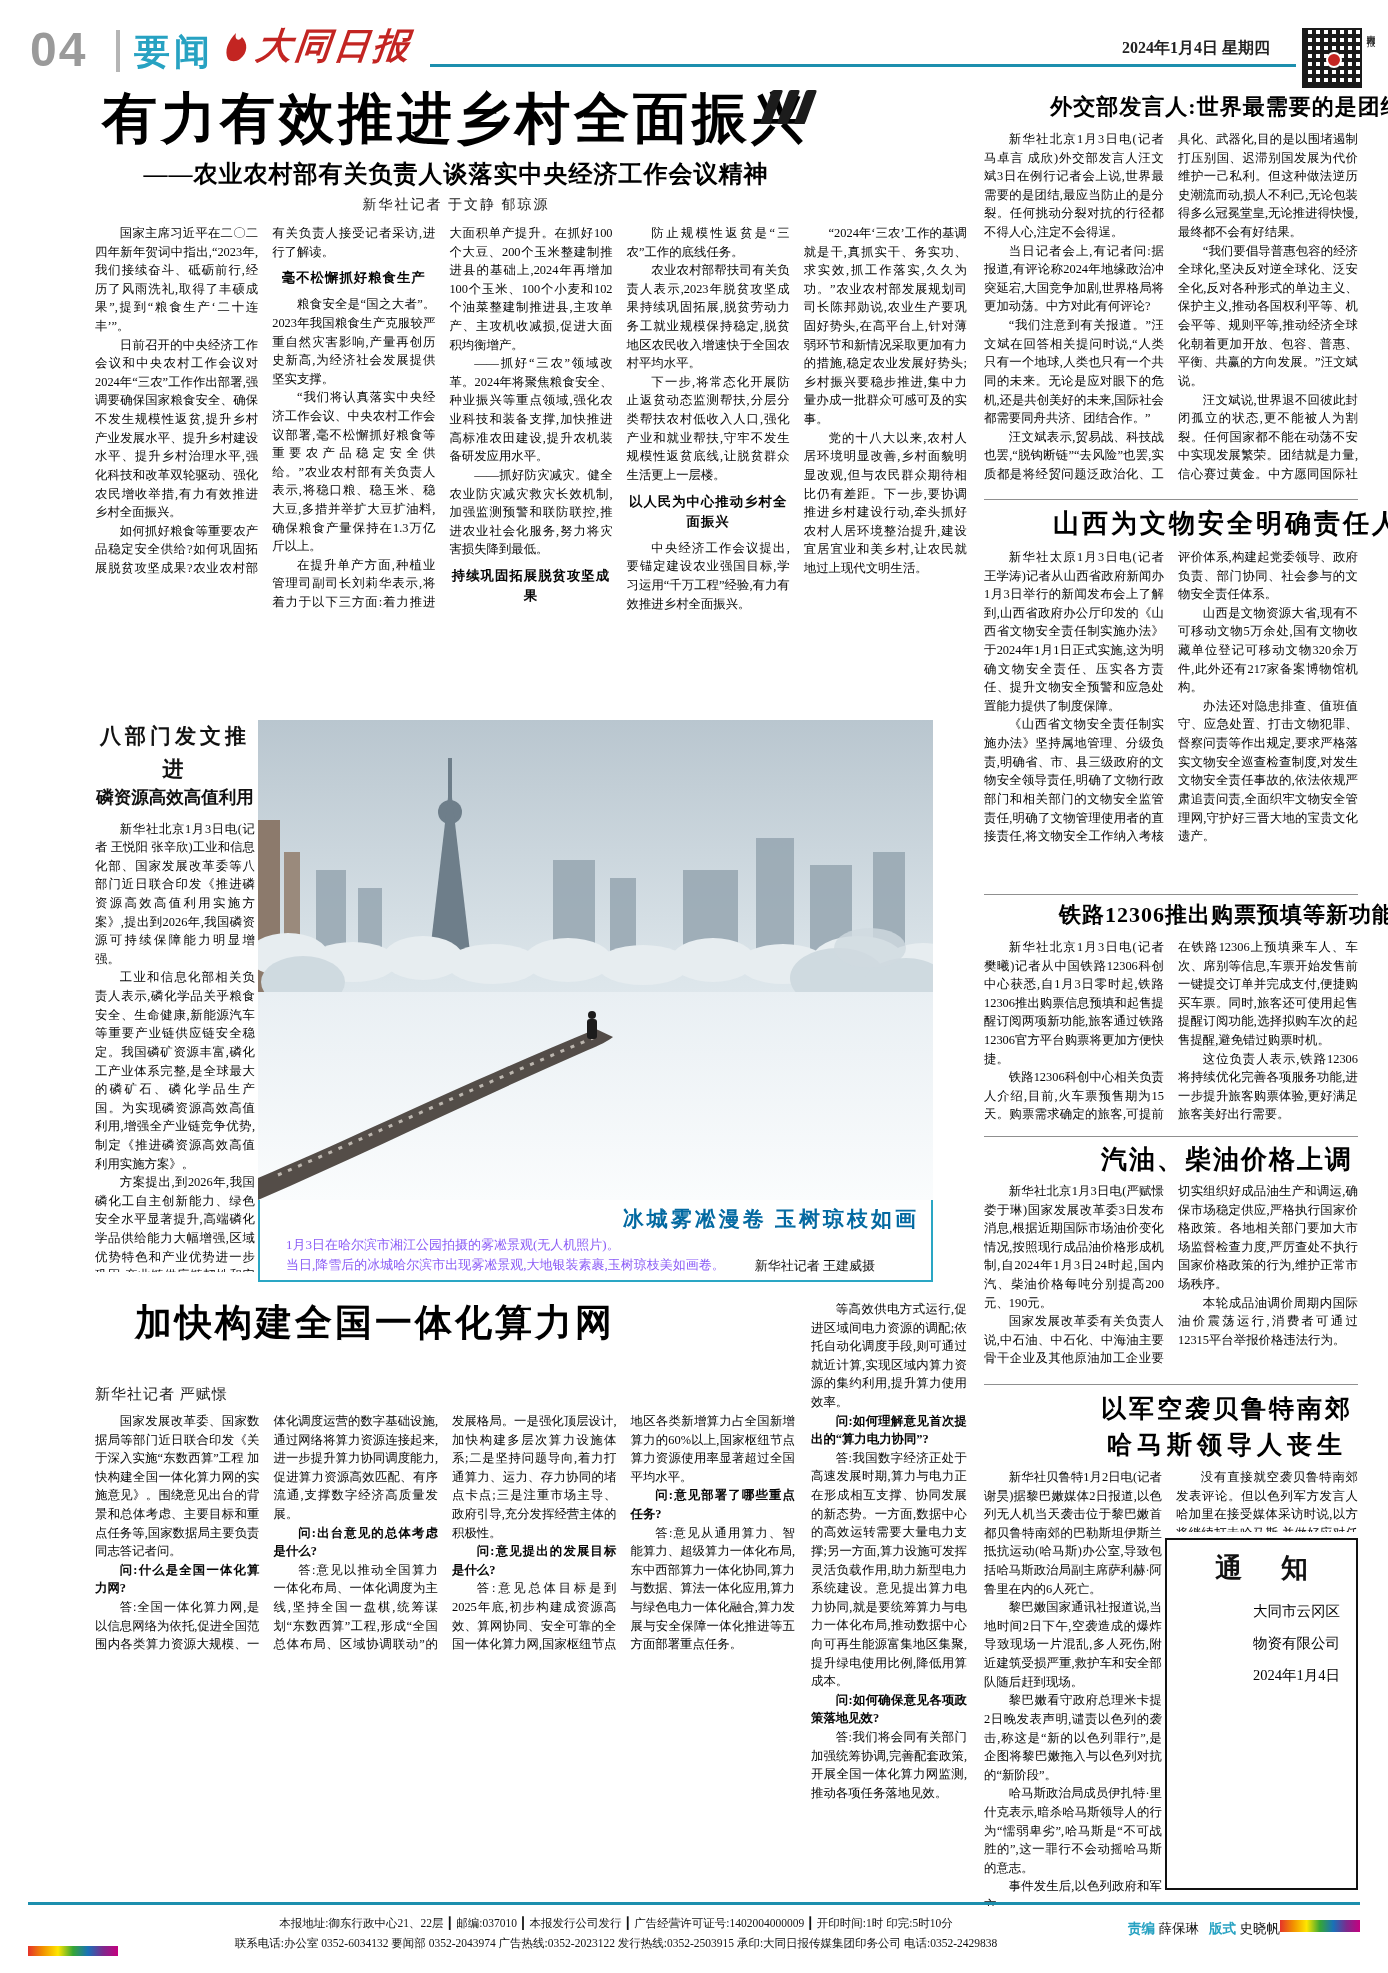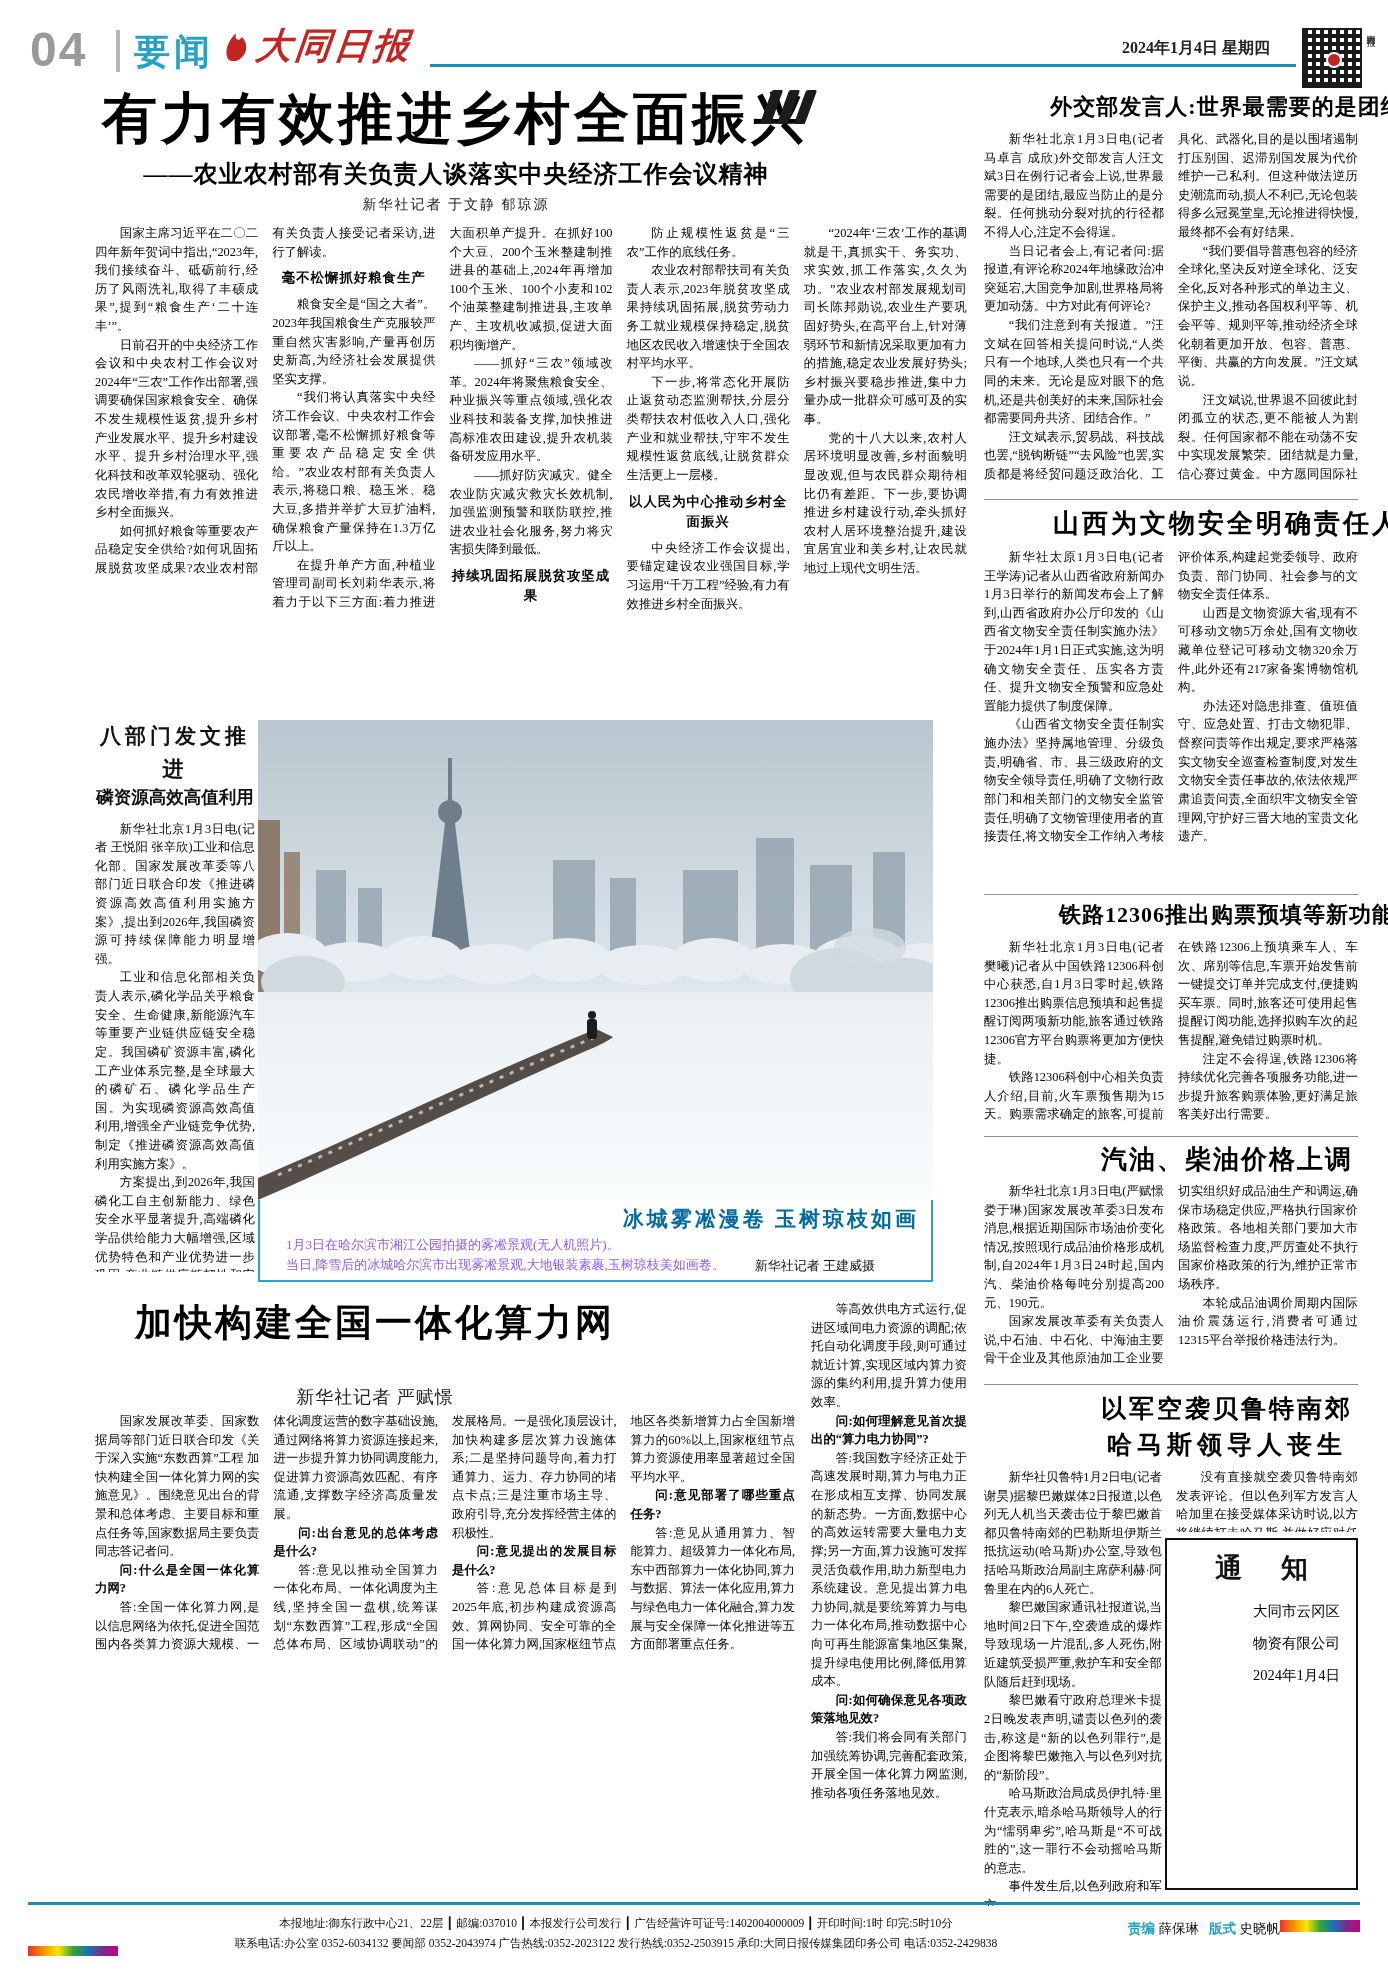--- a/index.html
+++ b/index.html
@@ -55,22 +55,22 @@
       box-sizing:border-box;background:#fff;}
   .caption-title{text-align:right;padding:5px 12px 2px 0;font-size:21px;font-weight:bold;
       color:#0369a1;letter-spacing:3px;}
   .caption-text{padding:0 26px;font-size:13px;line-height:1.55;color:#8b5cf6;}
   .caption-credit{position:absolute;right:56px;bottom:5px;font-size:13px;color:#111;}
   
   .comp-headline{position:absolute;left:95px;top:1298px;width:560px;text-align:center;
       font-size:37px;font-weight:800;letter-spacing:3px;color:#000;white-space:nowrap;}
   .comp-subtitle{position:absolute;left:95px;top:1352px;width:560px;text-align:center;
       font-size:20px;font-weight:bold;color:#000;}
-  .comp-byline{position:absolute;left:95px;top:1385px;width:560px;text-align:center;
-      font-size:18px;color:#222;letter-spacing:1px;}
+  .comp-byline{position:absolute;left:95px;top:1385px;width:560px;
+      font-size:15px;color:#222;letter-spacing:1px;}
   .comp-main{position:absolute;left:95px;top:1412px;width:700px;height:496px;
       column-count:4;column-gap:14px;}
   .comp-side{position:absolute;left:811px;top:1300px;width:156px;height:608px;}
   
   .rail-rule{position:absolute;left:984px;width:374px;border-top:1px solid #8f8f8f;}
   .rail-headline{position:absolute;left:1040px;width:374px;text-align:center;font-weight:bold;
       color:#000;letter-spacing:1px;white-space:nowrap;}
   .quote-deco{position:absolute;left:766px;top:88px;width:52px;height:40px;}
   .quote-deco i{position:absolute;top:2px;width:11px;height:34px;background:#1c1c1c;
       transform:skewX(-20deg);border-radius:2px;}
@@ -259,21 +259,21 @@
       <p class="pt-p">《山西省文物安全责任制实施办法》坚持属地管理、分级负责,明确省、市、县三级政府的文物安全领导责任,明确了文物行政部门和相关部门的文物安全监管责任,明确了文物管理使用者的直接责任,将文物安全工作纳入考核评价体系,构建起党委领导、政府负责、部门协同、社会参与的文物安全责任体系。</p>
       <p class="pt-p">山西是文物资源大省,现有不可移动文物5万余处,国有文物收藏单位登记可移动文物320余万件,此外还有217家备案博物馆机构。</p>
       <p class="pt-p">办法还对隐患排查、值班值守、应急处置、打击文物犯罪、督察问责等作出规定,要求严格落实文物安全巡查检查制度,对发生文物安全责任事故的,依法依规严肃追责问责,全面织牢文物安全管理网,守护好三晋大地的宝贵文化遗产。</p>
     </div>
 
   <div class="rail-rule" style="top:894px"></div>
   <div class="rail-headline" style="top:900px;font-size:22px;">铁路12306推出购票预填等新功能</div>
   <div class="rail-2col colbody" style="top:938px;height:194px;">
       <p class="pt-p">新华社北京1月3日电(记者 樊曦)记者从中国铁路12306科创中心获悉,自1月3日零时起,铁路12306推出购票信息预填和起售提醒订阅两项新功能,旅客通过铁路12306官方平台购票将更加方便快捷。</p>
       <p class="pt-p">铁路12306科创中心相关负责人介绍,目前,火车票预售期为15天。购票需求确定的旅客,可提前在铁路12306上预填乘车人、车次、席别等信息,车票开始发售前一键提交订单并完成支付,便捷购买车票。同时,旅客还可使用起售提醒订阅功能,选择拟购车次的起售提醒,避免错过购票时机。</p>
-      <p class="pt-p">注定不会得逞,铁路12306将持续优化完善各项服务功能,进一步提升旅客购票体验,更好满足旅客美好出行需要。</p>
+      <p class="pt-p">这位负责人表示,铁路12306将持续优化完善各项服务功能,进一步提升旅客购票体验,更好满足旅客美好出行需要。</p>
     </div>
 
   <div class="rail-rule" style="top:1136px"></div>
   <div class="rail-headline" style="top:1142px;font-size:26px;letter-spacing:2px;">汽油、柴油价格上调</div>
   <div class="rail-2col colbody" style="top:1182px;height:198px;">
       <p class="pt-p">新华社北京1月3日电(严赋憬 娄于琳)国家发展改革委3日发布消息,根据近期国际市场油价变化情况,按照现行成品油价格形成机制,自2024年1月3日24时起,国内汽、柴油价格每吨分别提高200元、190元。</p>
       <p class="pt-p">国家发展改革委有关负责人说,中石油、中石化、中海油主要骨干企业及其他原油加工企业要切实组织好成品油生产和调运,确保市场稳定供应,严格执行国家价格政策。各地相关部门要加大市场监督检查力度,严厉查处不执行国家价格政策的行为,维护正常市场秩序。</p>
       <p class="pt-p">本轮成品油调价周期内国际油价震荡运行,消费者可通过12315平台举报价格违法行为。</p>
     </div>
 

